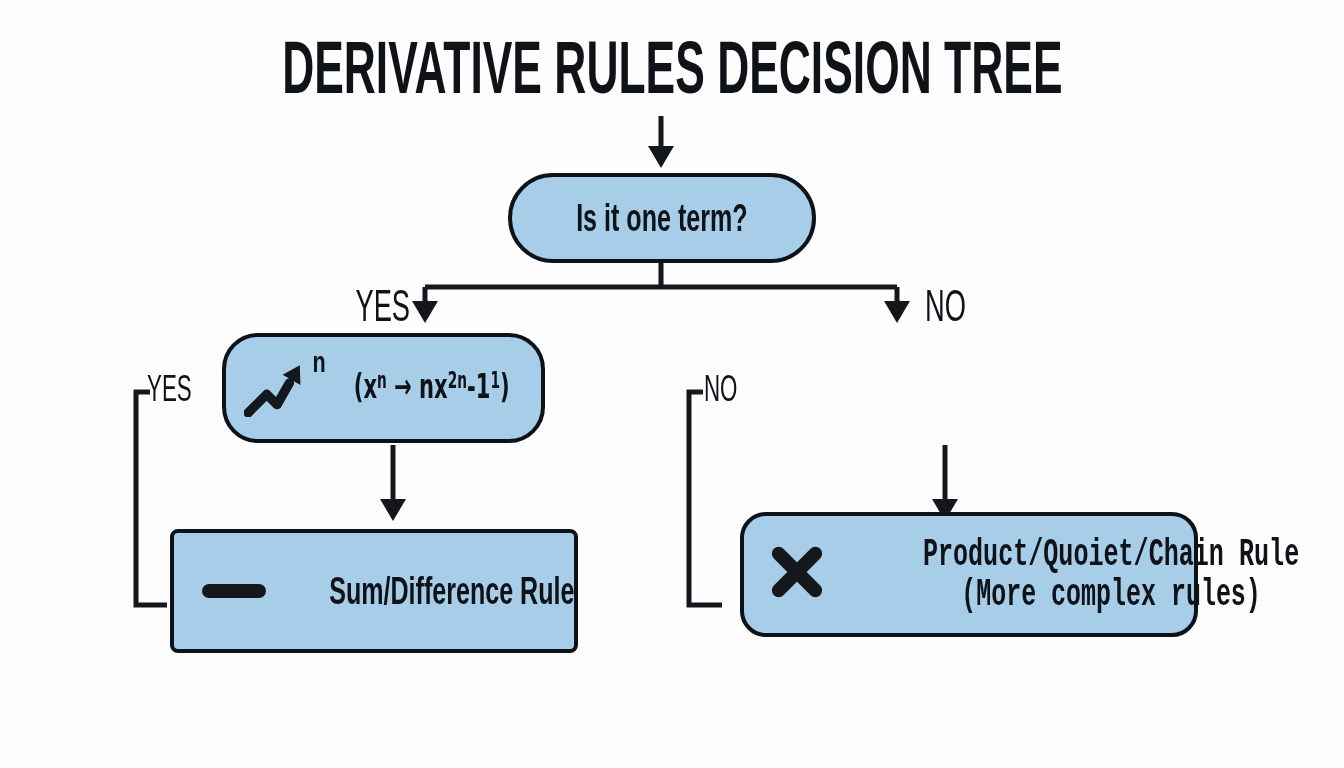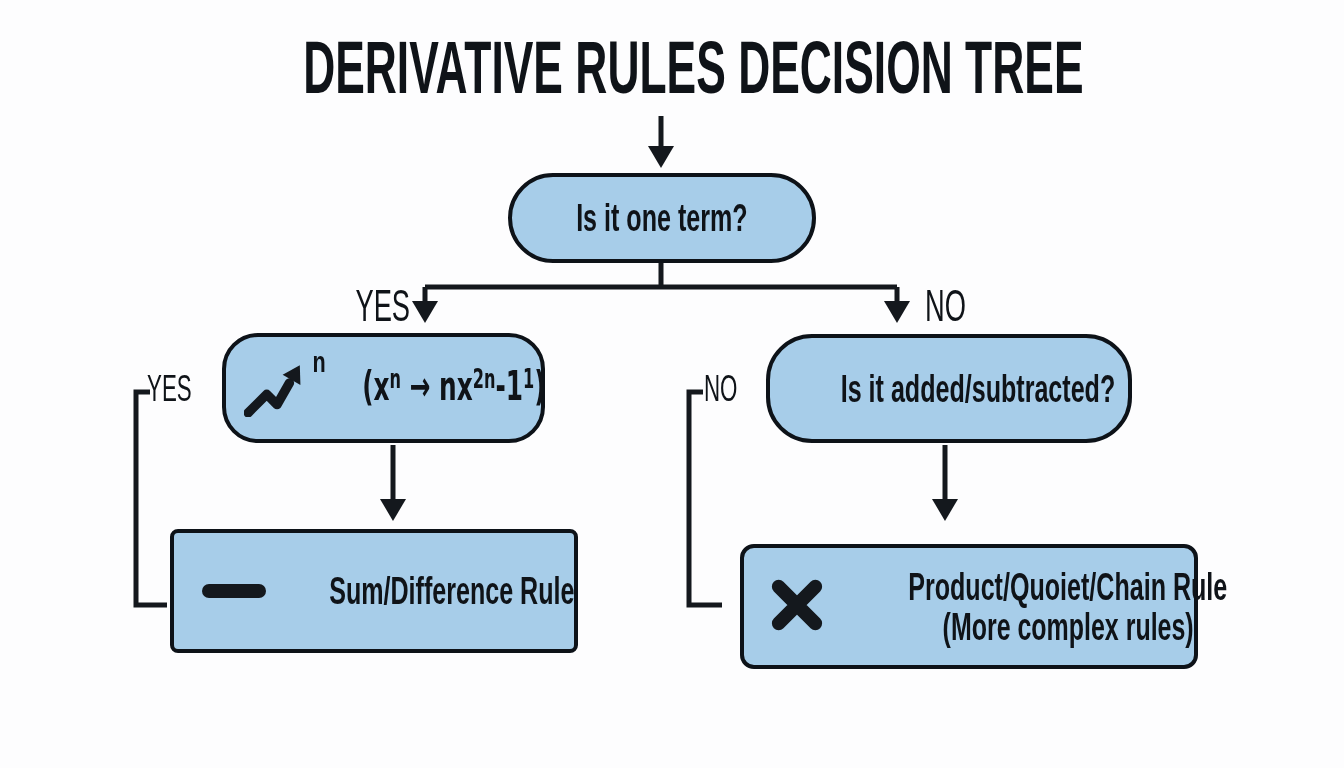--- a/index.html
+++ b/index.html
@@ -12,49 +12,49 @@
   *{margin:0;padding:0;box-sizing:border-box;}
   html,body{width:1344px;height:768px;overflow:hidden;background:var(--bg);}
   .stage{
     position:relative;width:1344px;height:768px;
     background:var(--bg);
     font-family:"Liberation Sans",sans-serif;
     color:var(--text);
   }
   .title{
     position:absolute;top:31px;left:0;width:1344px;
-    text-align:right;font-size:74px;font-weight:bold;line-height:74px;
+    text-align:center;font-size:74px;font-weight:bold;line-height:74px;
     letter-spacing:0;white-space:nowrap;
   }
   .title .cond{display:inline-block;transform:scaleX(0.60);transform-origin:center;}
   svg.connectors{position:absolute;top:0;left:0;width:1344px;height:768px;}
   svg.connectors path{stroke:var(--line);stroke-width:5;fill:none;}
   svg.connectors polygon{fill:var(--line);stroke:none;}
   .node{
     position:absolute;display:flex;align-items:center;
     background:var(--box-fill);
     border:4.5px solid var(--box-border);
   }
   .node-text{flex:1;display:flex;flex-direction:column;justify-content:flex-end;text-align:center;}
   .node-title{font-size:38px;font-weight:bold;line-height:40px;white-space:nowrap;}
   .node-title .cond{display:inline-block;transform:scaleX(0.66);transform-origin:center;}
   .node-formula{
     font-family:"DejaVu Sans",sans-serif;
-    font-size:40px;font-weight:bold;line-height:40px;white-space:nowrap;
+    font-size:34px;font-weight:bold;line-height:40px;white-space:nowrap;
   }
   .node-formula .cond{display:inline-block;transform:scaleX(0.62);transform-origin:center;}
   .node-formula sup,.node-subtitle sup{font-size:0.65em;position:relative;top:-0.45em;vertical-align:baseline;}
   .node-subtitle{font-size:39px;font-weight:bold;line-height:40px;white-space:nowrap;}
   .node-subtitle .cond{display:inline-block;transform:scaleX(0.64);transform-origin:center;}
 
   .node-root{left:508px;top:173px;width:308px;height:90px;border-radius:46px;}
   .node-power{left:222px;top:333px;width:323px;height:110px;border-radius:36px;}
   .node-added{left:766px;top:334px;width:366px;height:109px;border-radius:46px;}
   .node-sum{left:170px;top:529px;width:408px;height:124px;border-radius:8px;}
-  .node-product{left:740px;top:544px;width:458px;height:125px;border-radius:14px;}
+  .node-product{left:740px;top:512px;width:458px;height:125px;border-radius:26px;font-family:Liberation Mono, monospace;}
 
   .icon-wrap{position:relative;flex:0 0 auto;}
   .icon-power{width:62px;height:62px;margin-left:18px;}
   .icon-exp{
     position:absolute;top:-8px;right:-22px;
     font-size:30px;font-weight:bold;line-height:30px;
     display:inline-block;transform:scaleX(0.72);
   }
   .icon-minus{width:64px;height:14px;margin-left:28px;background:var(--line);border-radius:8px;}
   .icon-x{width:58px;height:58px;margin-left:24px;}
@@ -113,25 +113,20 @@
         <path d="M4 56 L22 38 L32 48 L44 27"></path>
         <polygon points="54.6,29 37.4,19 54,10"></polygon>
       </svg>
       <span class="icon-exp">n</span>
     </div>
     <div class="node-text">
       <div class="node-formula"><span class="cond"><span>(x</span><sup>n</sup><span> → nx</span><sup>2n</sup><span>-1</span><sup>1</sup><span>)</span></span></div>
     </div>
   </div>
 
-  <div class="node node-added">
-    <div class="node-text">
-      <div class="node-title"><span class="cond">Is it added/subtracted?</span></div>
-    </div>
-  </div>
 
   <div class="node node-sum">
     <div class="icon-wrap">
       <div class="icon-minus"></div>
     </div>
     <div class="node-text">
       <div class="node-title"><span class="cond">Sum/Difference Rule</span></div>
     </div>
   </div>
 

